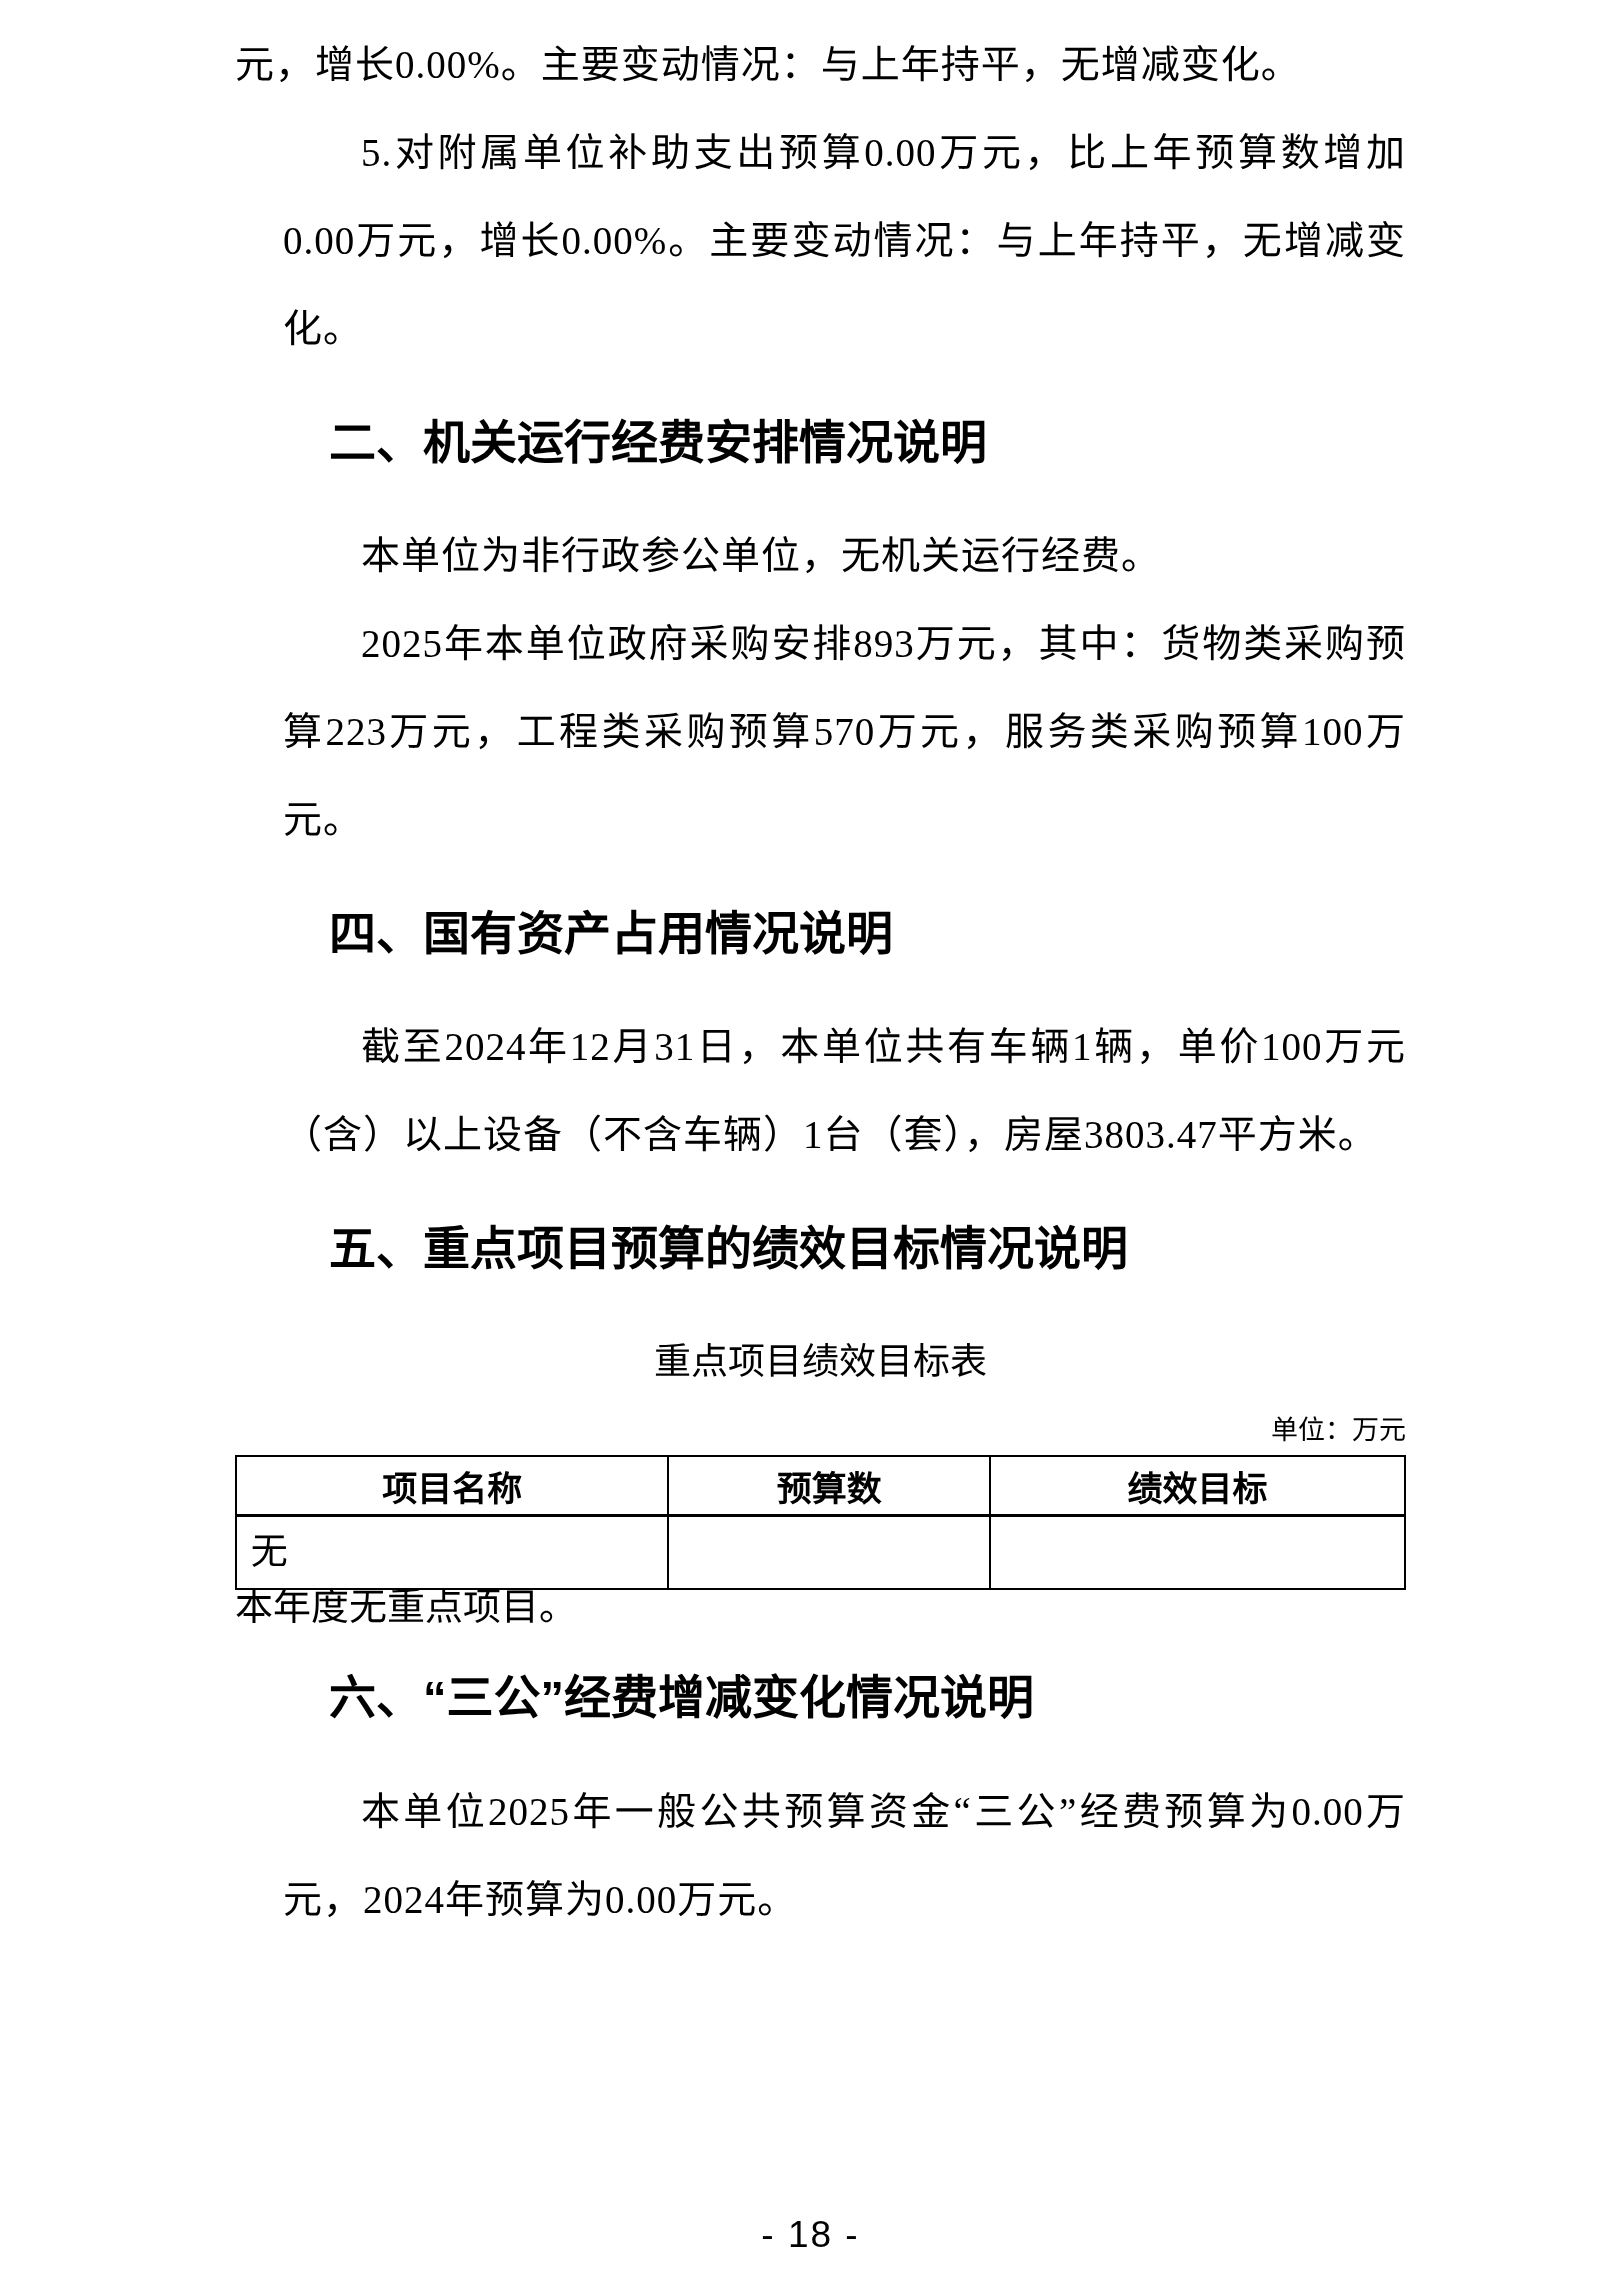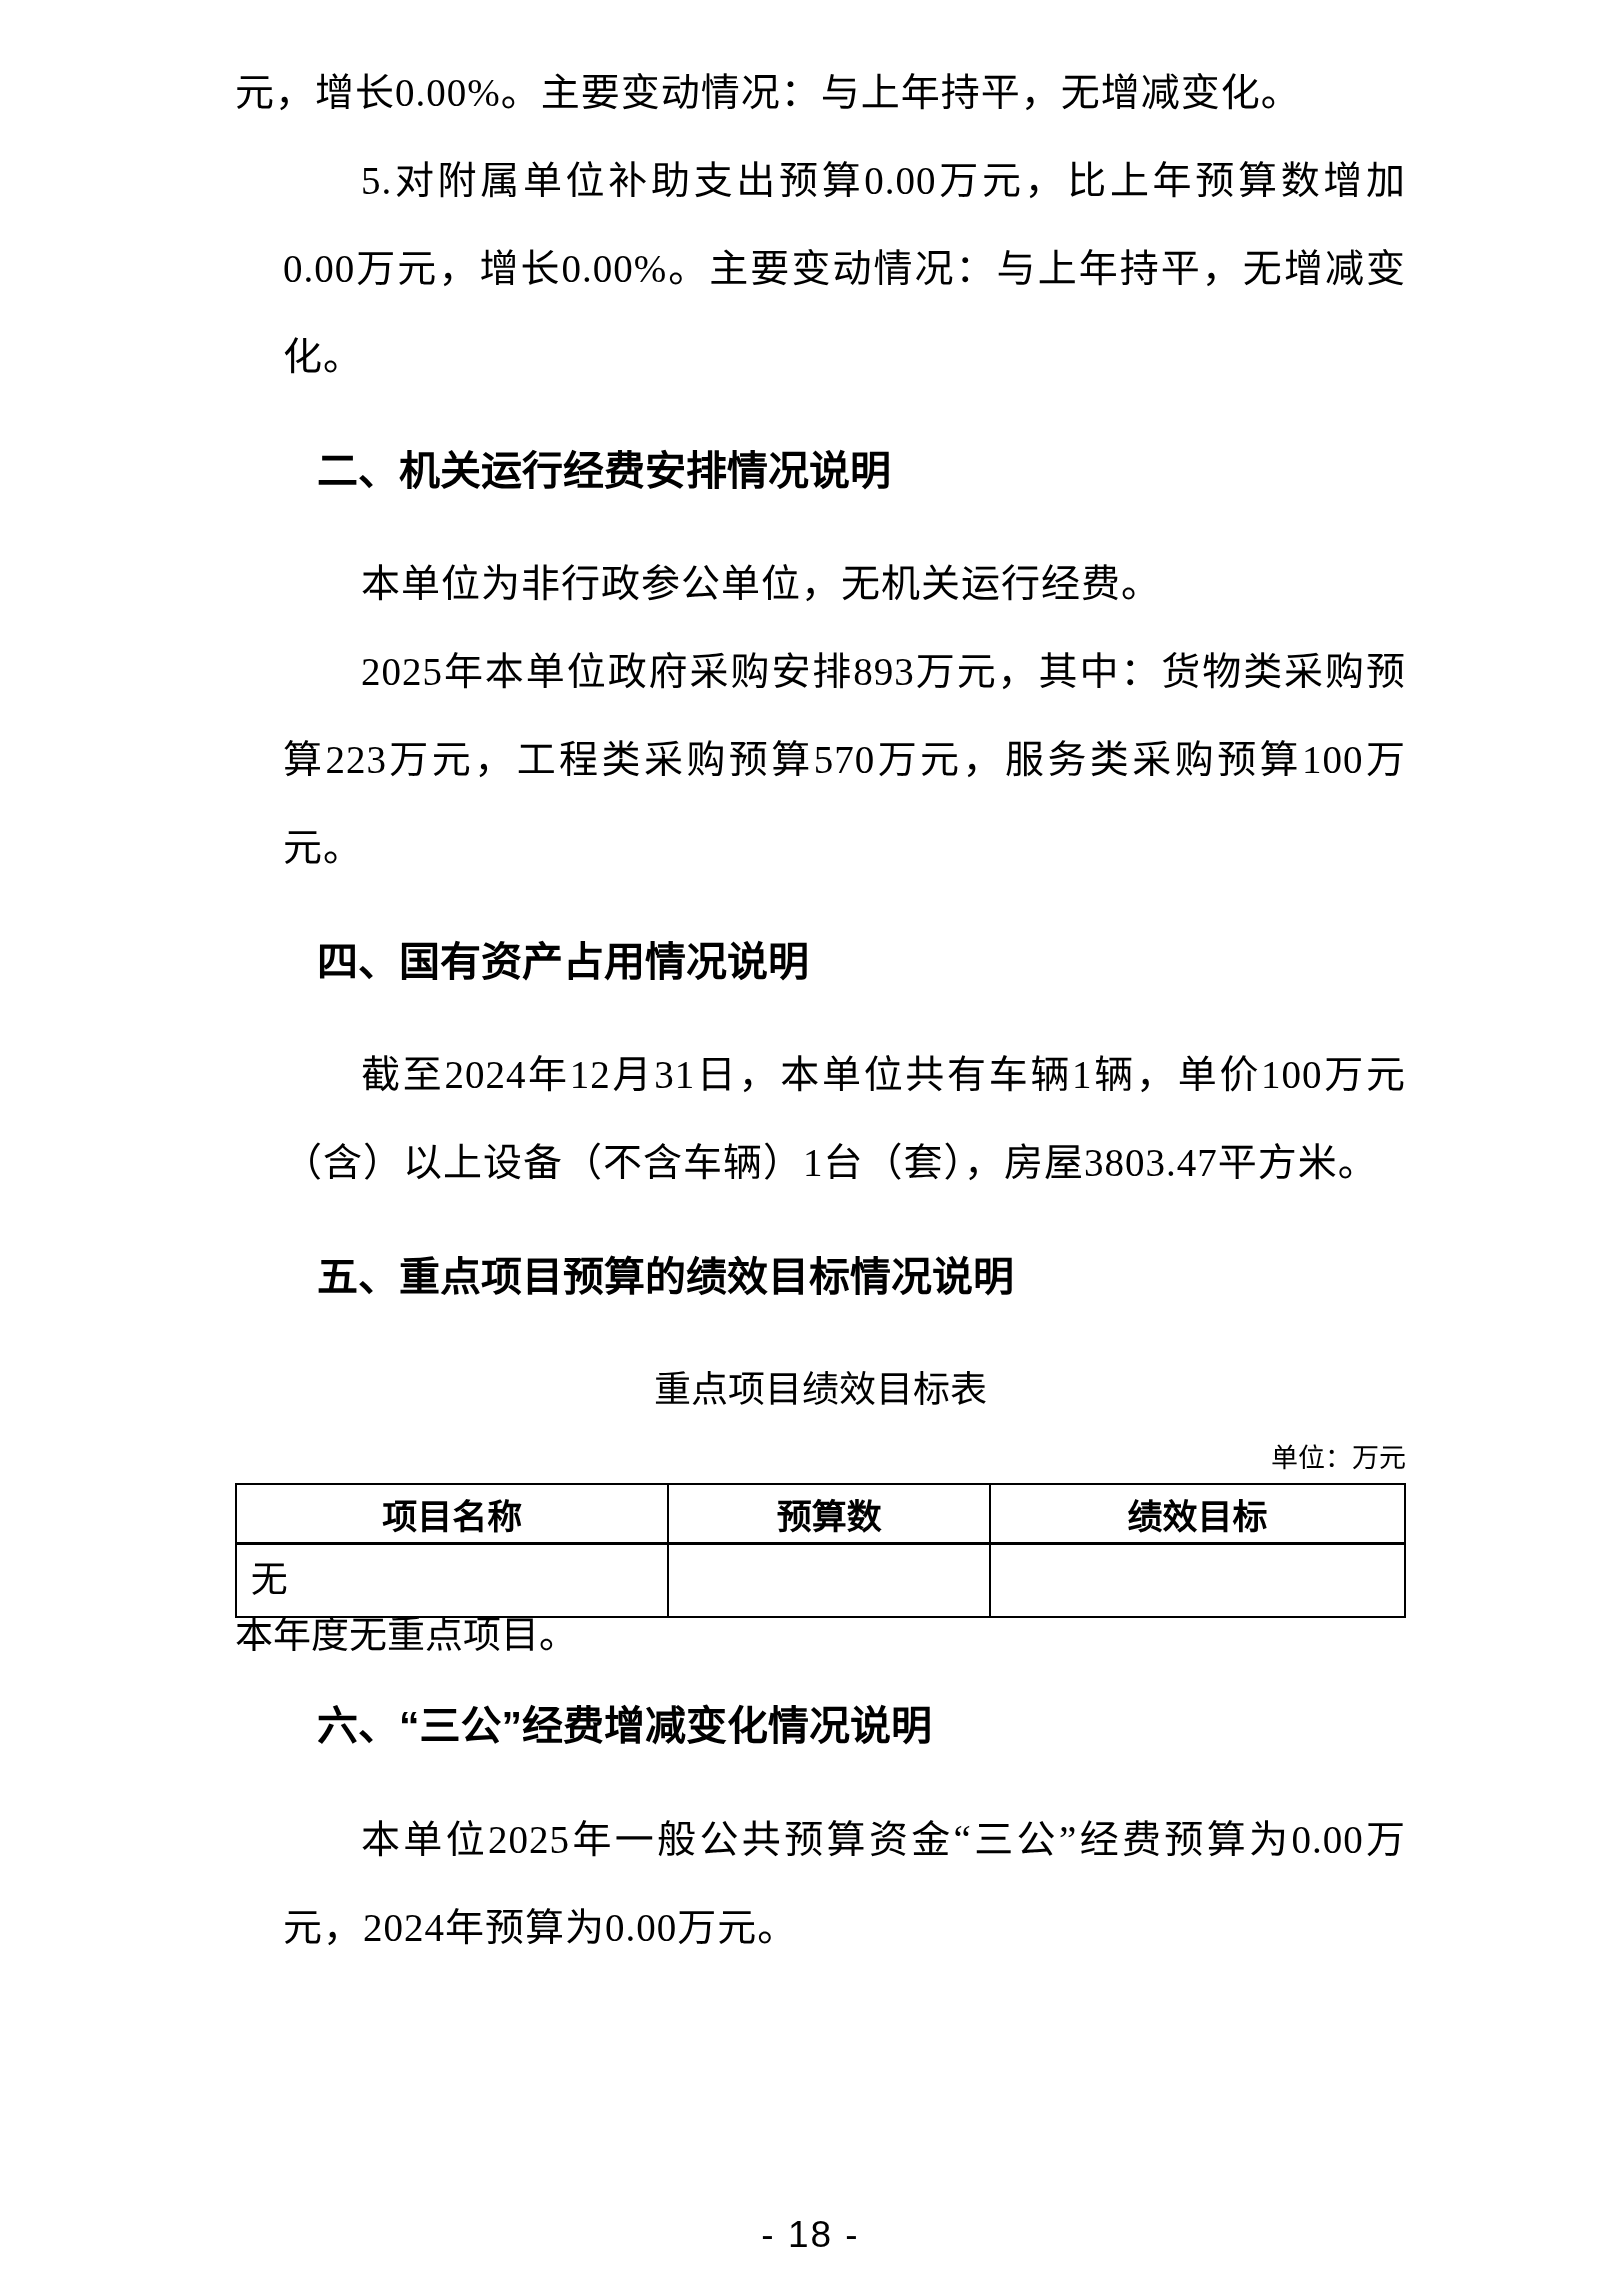--- a/index.html
+++ b/index.html
@@ -7,36 +7,36 @@
     padding: 0;
     background: #ffffff;
   }
   .page {
     position: relative;
     width: 1621px;
     height: 2293px;
     background: #ffffff;
     color: #000000;
     box-sizing: border-box;
-    padding: 49px 215px 0 235px;
+    padding: 21px 215px 0 235px;
     overflow: hidden;
     font-family: "Liberation Serif", "DejaVu Serif", serif;
   }
   .body-text {
     margin: 0;
     font-size: 39px;
     line-height: 88px;
     text-align: justify;
     font-family: "Liberation Serif", "DejaVu Serif", serif;
     letter-spacing: 1px;
   }
   .indent-2em { text-indent: 2em; margin-left: 48px; }
   .section-heading {
     margin: 25.5px 0;
-    font-size: 41px;
+    font-size: 47px;
     line-height: 88px;
     font-weight: bold;
     font-family: "Liberation Sans", "DejaVu Sans", sans-serif;
     text-indent: 2em;
     text-align: left;
   }
   .table-title {
     font-size: 37px;
     line-height: 88px;
     text-align: center;

